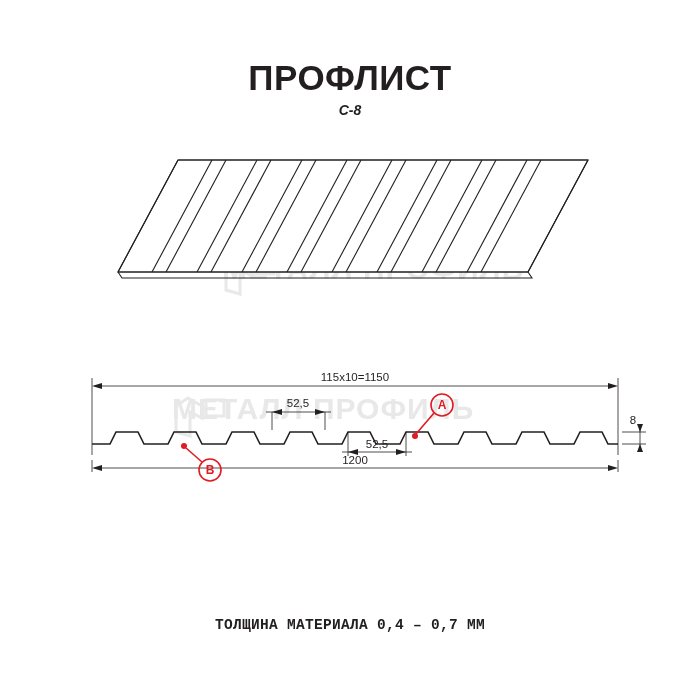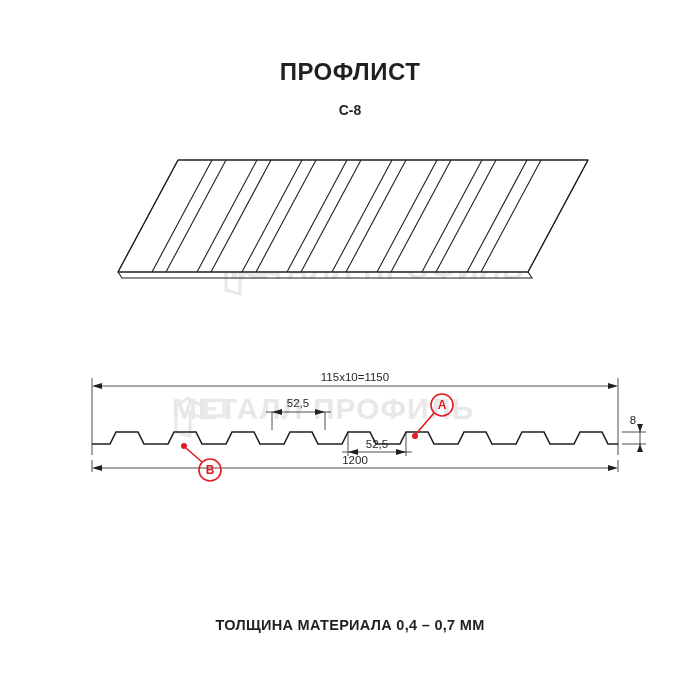--- a/index.html
+++ b/index.html
@@ -19,34 +19,35 @@
     position: relative;
     width: 700px;
     height: 700px;
   }
   .title {
     position: absolute;
     top: 58px;
     left: 0;
     width: 700px;
     text-align: center;
-    font-size: 24px;
+    font-size: 35px;
     font-weight: bold;
     letter-spacing: 0.5px;
     color: #231f20;
   }
   .subtitle {
     position: absolute;
     top: 102px;
     left: 0;
     width: 700px;
     text-align: center;
     font-size: 14px;
     font-weight: bold;
     color: #231f20;
+    font-style: italic;
   }
   .iso-wrap {
     position: absolute;
     top: 140px;
     left: 60px;
     width: 580px;
     height: 170px;
   }
   .section-wrap {
     position: absolute;
@@ -58,20 +59,21 @@
   .footer {
     position: absolute;
     top: 617px;
     left: 0;
     width: 700px;
     text-align: center;
     font-size: 14.5px;
     font-weight: bold;
     letter-spacing: 0.3px;
     color: #231f20;
+    font-family: Liberation Mono, monospace;
   }
   .wm {
     position: absolute;
     pointer-events: none;
     color: #e8e8e8;
     font-weight: bold;
     font-family: "Liberation Sans", sans-serif;
     white-space: nowrap;
     margin-top: 20px;
   }

